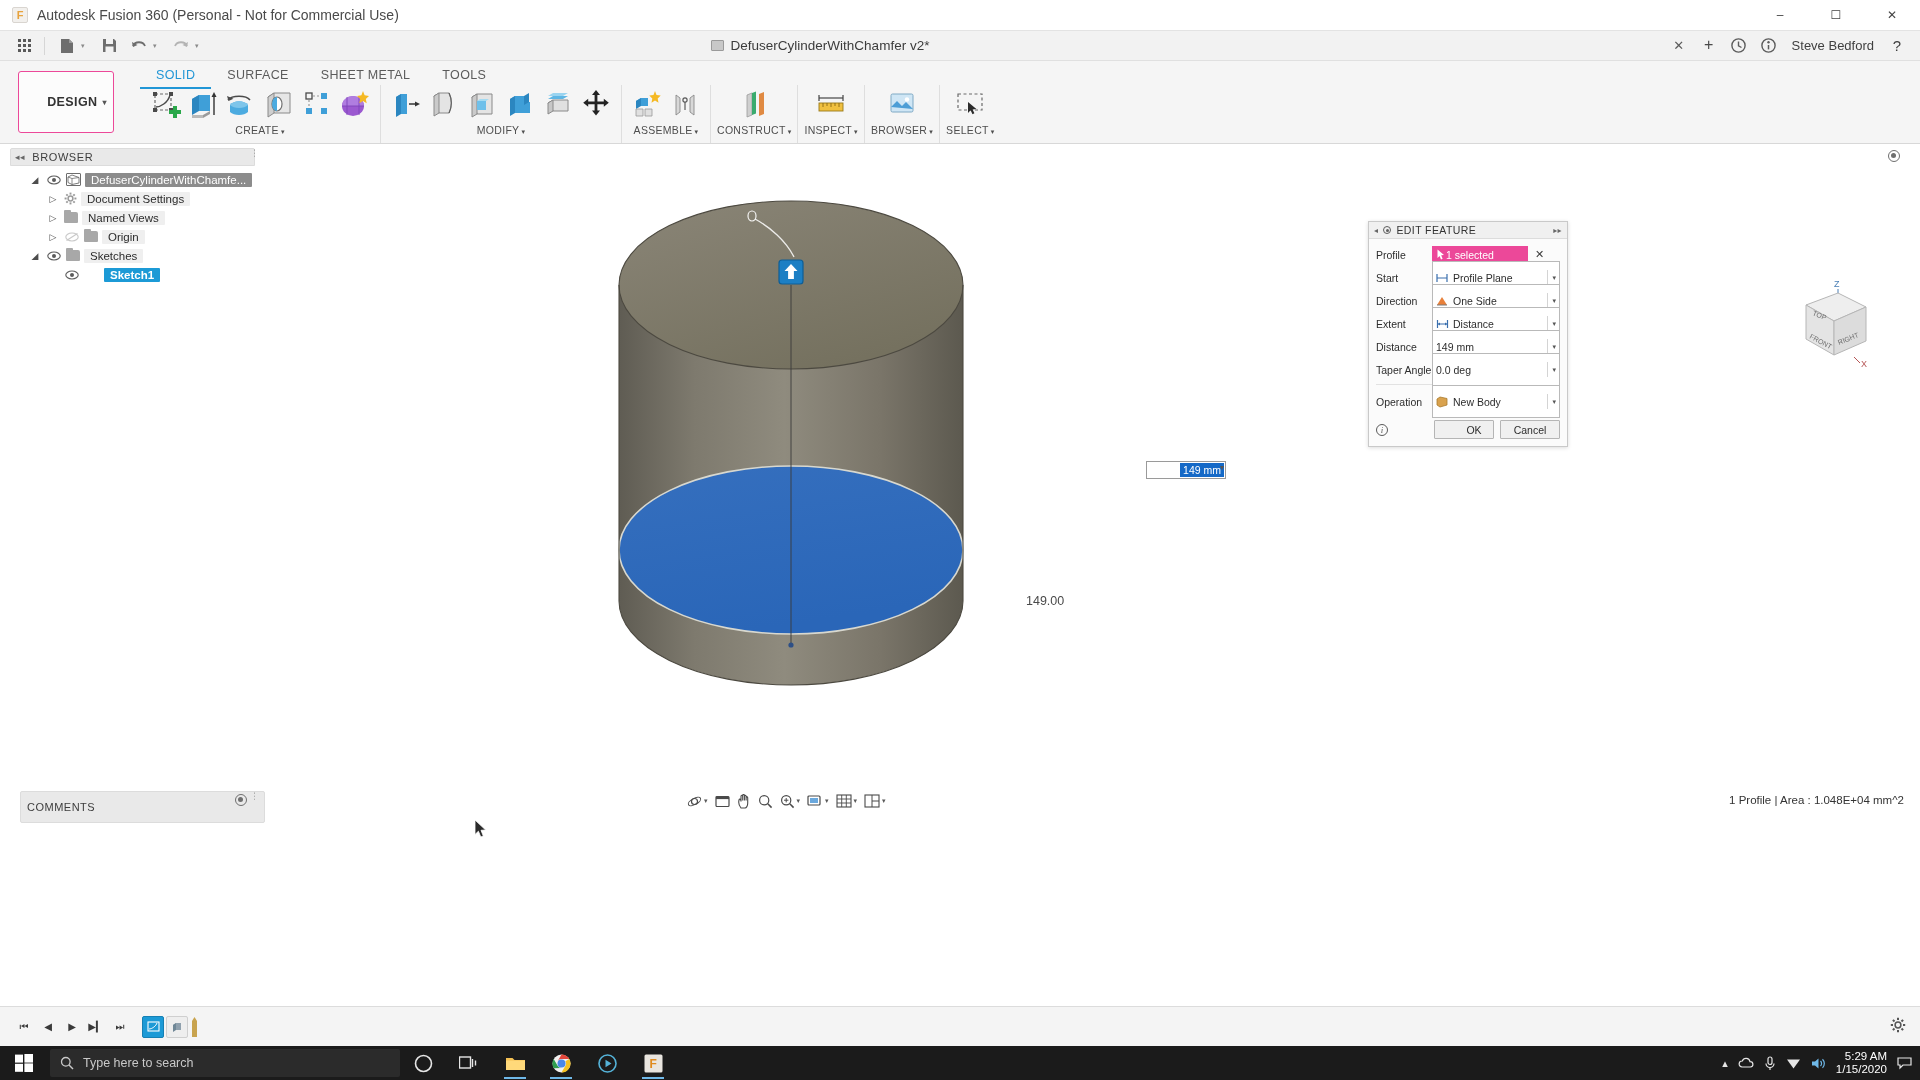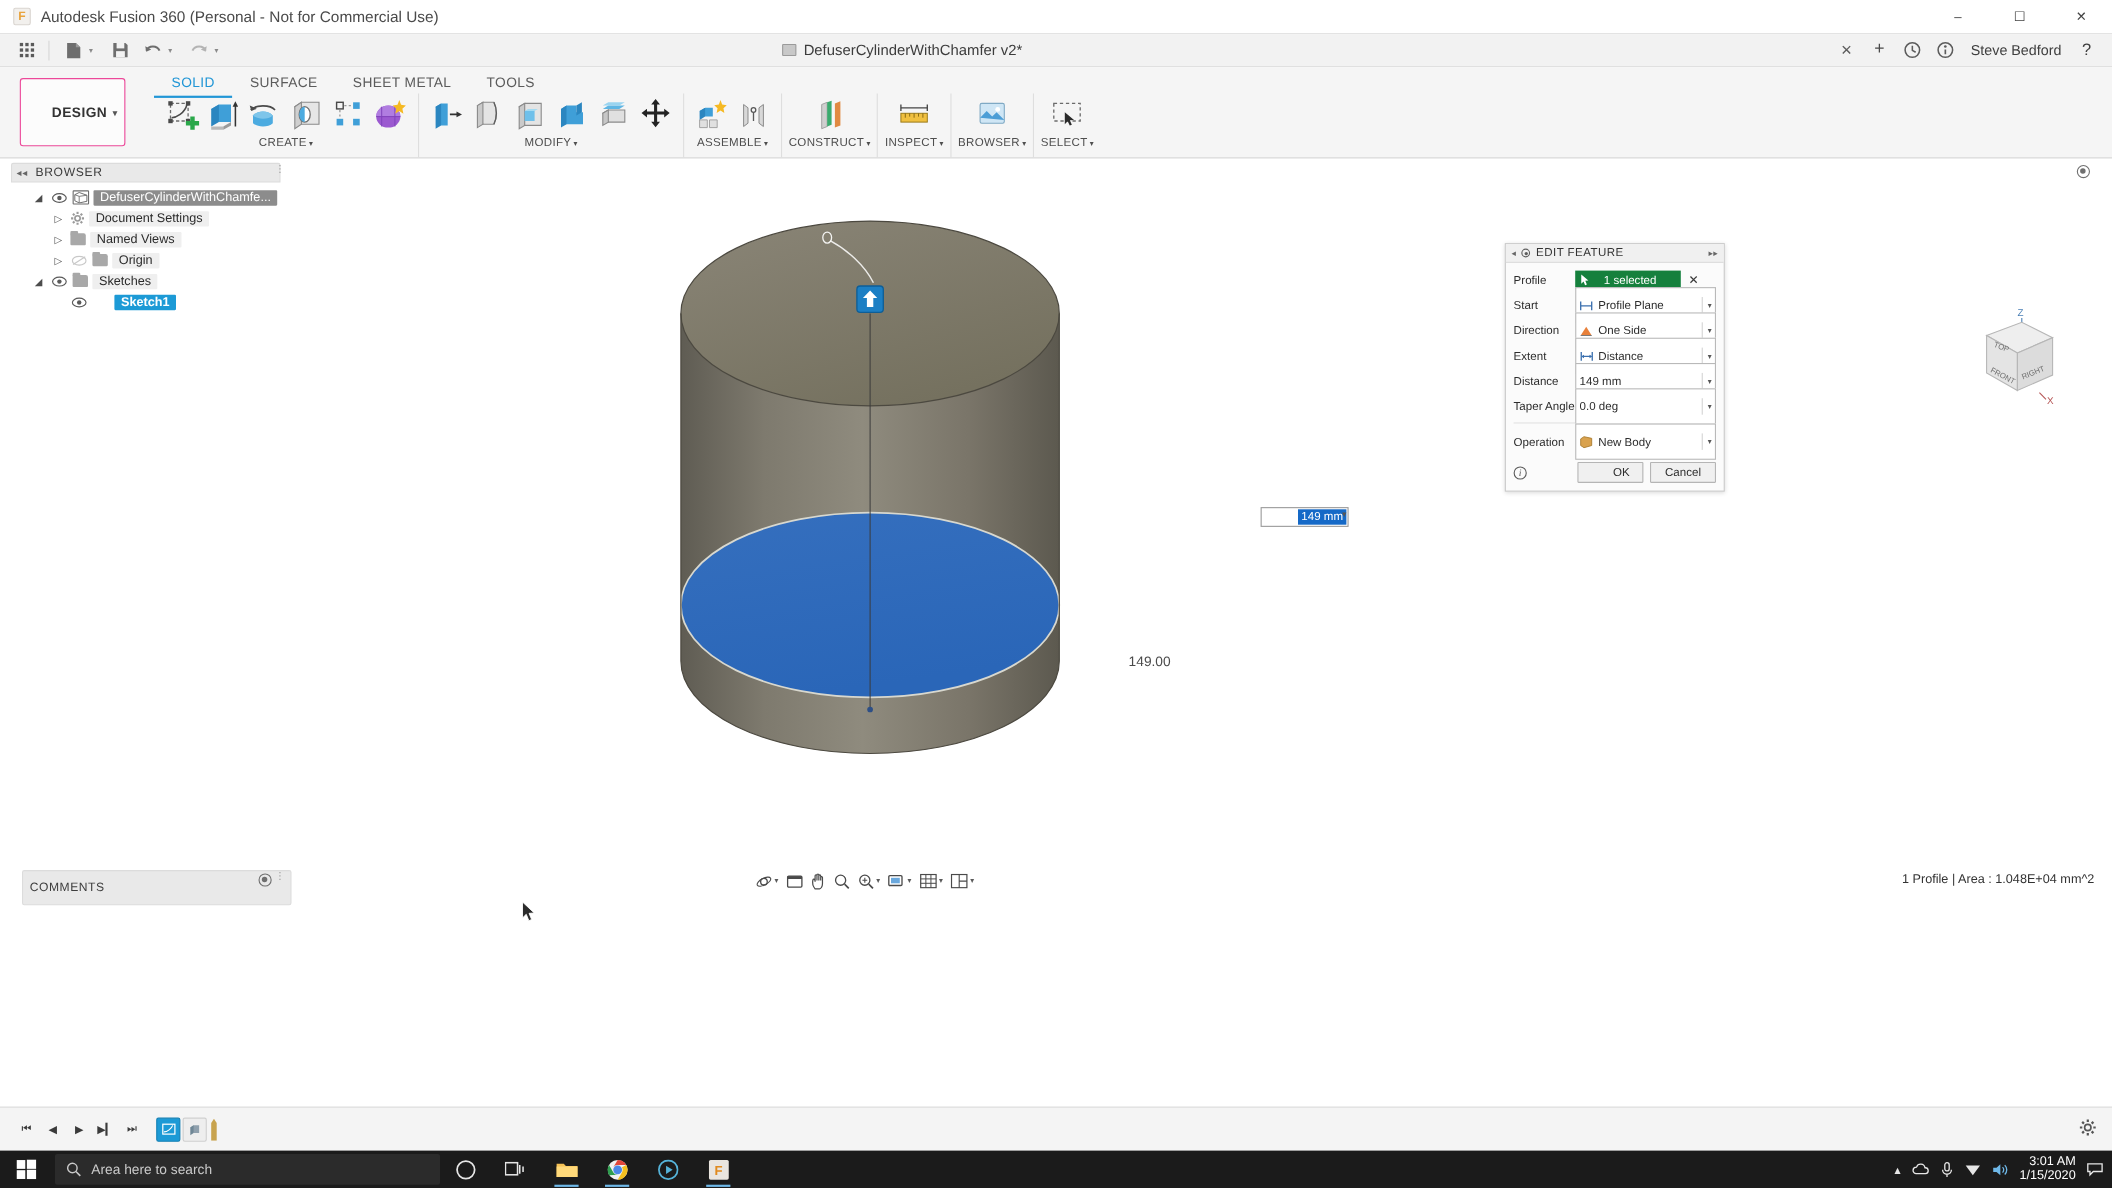--- a/index.html
+++ b/index.html
@@ -227,22 +227,22 @@
   }
   .dlg-dot::after {
     content:''; position:absolute; left:1.6px; top:1.6px; width:3px; height:3px;
     background:#5d5d5d; border-radius:50%;
   }
   .dlg-body { padding: 5px 7px 6px 7px; }
   .frow { display: flex; align-items: center; height: 21px; margin-bottom: 2px; }
   .flab { width: 56px; flex: none; font-size: 10.5px; color: #2d2d2d; }
   .fctl { flex: 1; display: flex; align-items: center; }
   .sel-badge {
-    background: #15803d; color: #fff; height: 17px; min-width: 96px;
-    display: flex; align-items: center; gap: 12px; padding: 0 5px;
+    background: #ec4899; color: #fff; height: 17px; min-width: 96px;
+    display: flex; align-items: center; gap: 0; padding: 0 5px;
     font-size: 10.5px;
   }
   .xbtn { margin-left: 7px; color: #3a3a3a; font-size: 11px; }
   .combo {
     flex: 1; height: 33px; background: #fff; border: 1px solid #b9b9b9;
     display: flex; align-items: center; gap: 4px; padding: 0 3px;
     font-size: 10.5px; color: #2d2d2d; position: relative;
   }
   .combo .cv {
     margin-left: auto; font-size: 7px; color: #555; border-left: 1px solid #d4d4d4;
@@ -1021,21 +1021,21 @@
             <rect x="0" y="9.8" width="8" height="8"></rect>
             <rect x="9.4" y="9.4" width="8.6" height="8.6"></rect>
           </g>
         </svg>
     </div>
     <div class="searchbox">
       <svg width="14" height="14" viewBox="0 0 14 14">
           <circle cx="5.8" cy="5.8" r="4.3" fill="none" stroke="#c9c9c9" stroke-width="1.3"></circle>
           <path d="M9 9 L13 13" stroke="#c9c9c9" stroke-width="1.5"></path>
         </svg>
-      <span>Area here to search</span>
+      <span>Type here to search</span>
     </div>
     <div class="tb-app">
       <svg width="19" height="19" viewBox="0 0 19 19">
           <circle cx="9.5" cy="9.5" r="8" fill="none" stroke="#e6e6e6" stroke-width="1.6"></circle>
         </svg>
     </div>
     <div class="tb-app">
       <svg width="20" height="16" viewBox="0 0 20 16">
           <rect x="0.5" y="2" width="11" height="11" fill="none" stroke="#e6e6e6" stroke-width="1.4"></rect>
           <path d="M13.5 4 v8 M16.5 5.5 v5" stroke="#e6e6e6" stroke-width="1.4"></path>
@@ -1088,21 +1088,21 @@
           </svg>
       </div>
       <div class="tray-ic">
         <svg width="15" height="13" viewBox="0 0 15 13">
             <path d="M1 4.5 h3 L7.5 1.5 v10 L4 8.5 H1 Z" fill="#6fb8e8"></path>
             <path d="M9.5 4 a3.5 3.5 0 0 1 0 5" stroke="#6fb8e8" stroke-width="1.2" fill="none"></path>
             <path d="M11.5 2.2 a6 6 0 0 1 0 8.6" stroke="#6fb8e8" stroke-width="1.2" fill="none"></path>
           </svg>
       </div>
       <div class="clock">
-        <div>3:01 AM</div>
+        <div>5:29 AM</div>
         <div>1/15/2020</div>
       </div>
       <div class="tray-ic">
         <svg width="15" height="14" viewBox="0 0 15 14">
             <path d="M1 2 h13 v7 h-8 l-3 3 v-3 h-2 z" fill="none" stroke="#e6e6e6" stroke-width="1.2"></path>
           </svg>
       </div>
     </div>
   </div>
 

